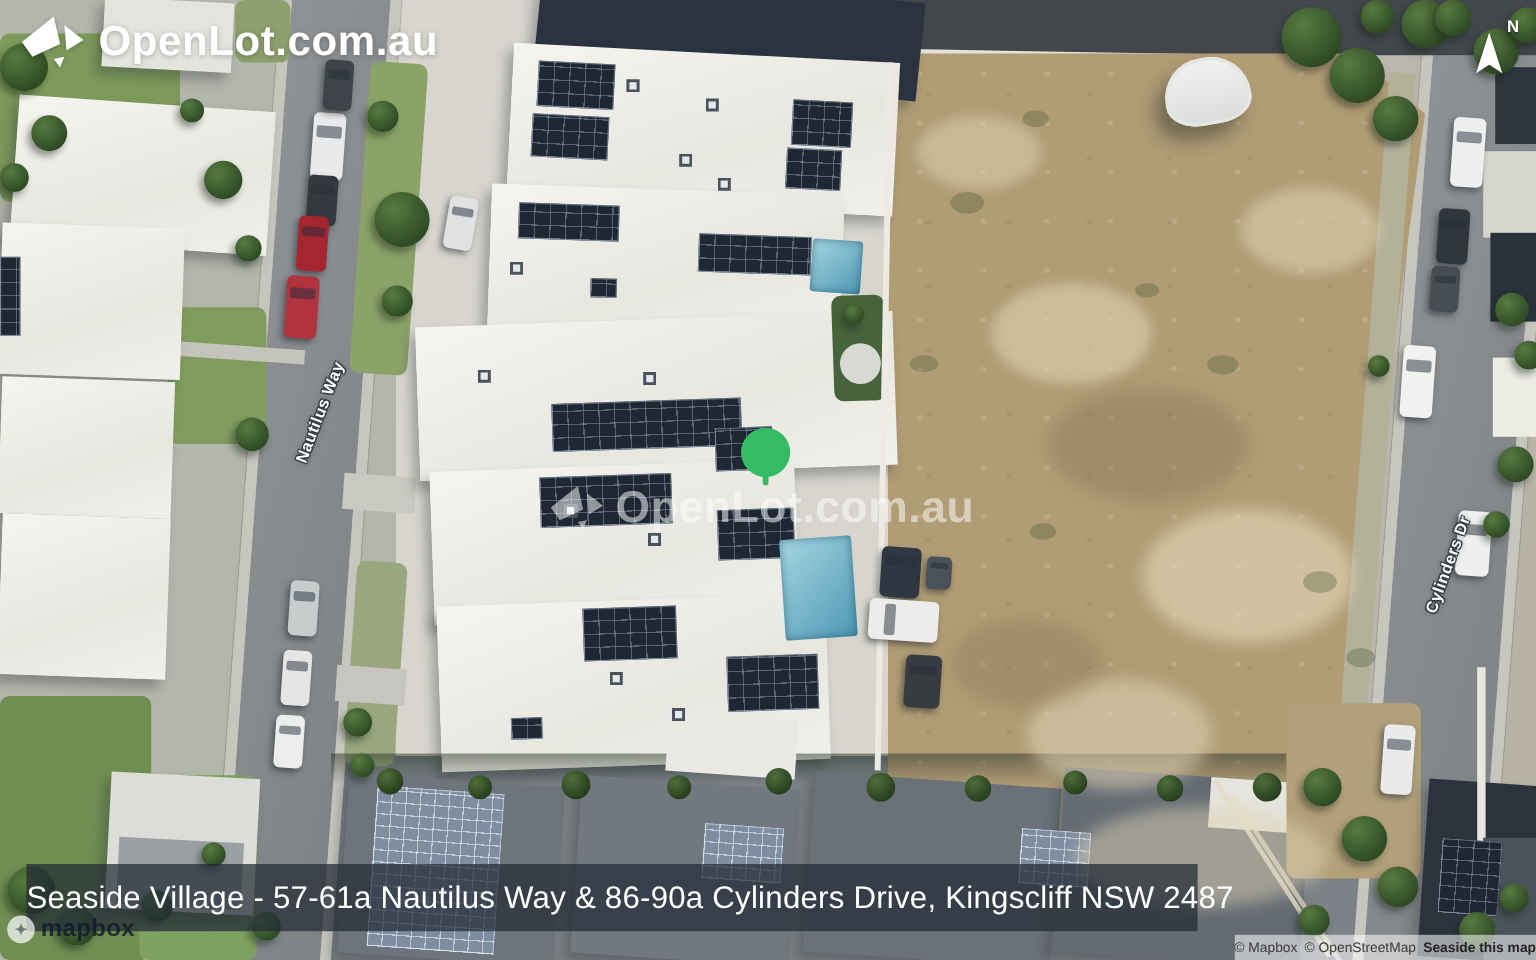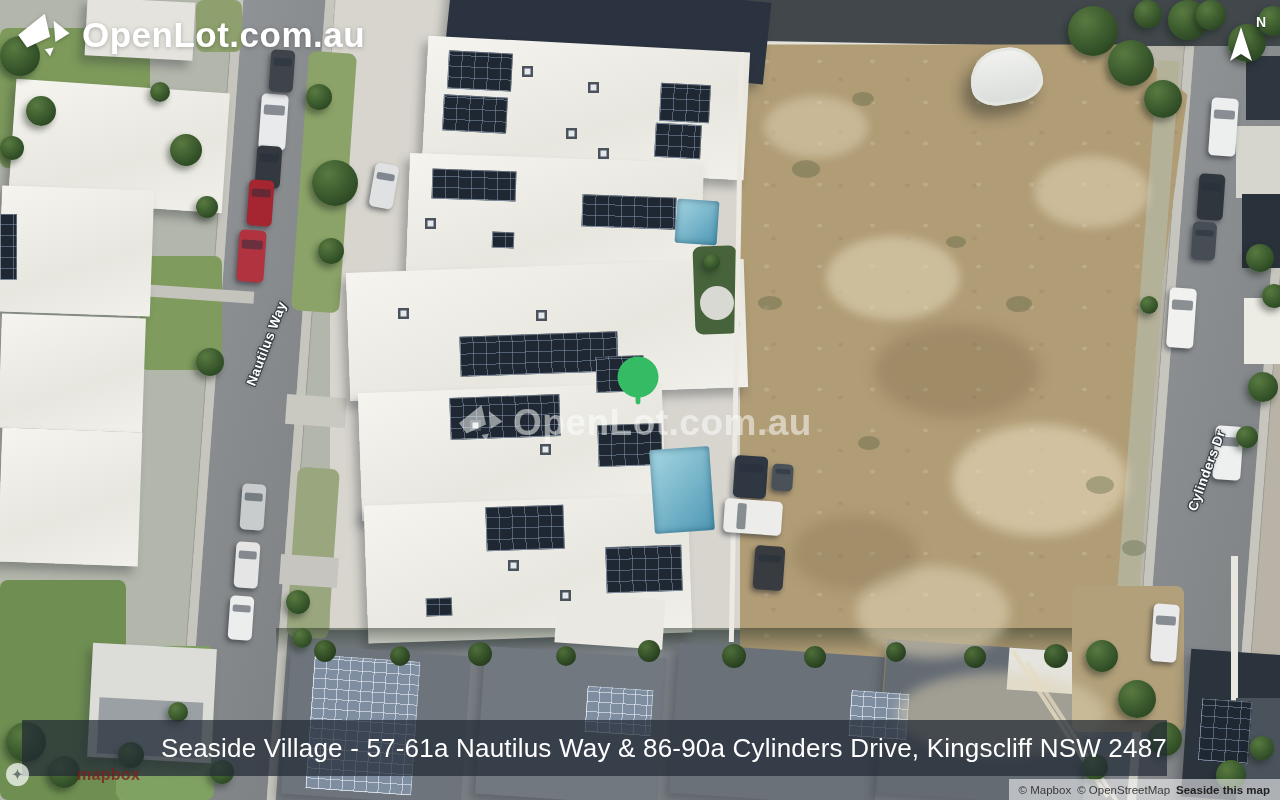--- a/index.html
+++ b/index.html
@@ -56,32 +56,32 @@
   .logo .logo-text{color:#fff;font-size:35px;font-weight:700;letter-spacing:.5px;}
   .watermark{position:absolute;left:456px;top:402px;z-index:30;display:flex;align-items:center;gap:9px;
         opacity:.52;}
   .watermark .logo-text{color:#fff;font-size:37px;font-weight:600;letter-spacing:.5px;}
 
   .compass{position:absolute;left:1226px;top:14px;z-index:40;width:40px;height:52px;}
   .compass .n{position:absolute;right:0;top:0;color:#fff;font-size:14px;font-weight:700;
         text-shadow:0 1px 2px rgba(0,0,0,.4);}
   .compass svg{position:absolute;left:2px;top:12px;filter:drop-shadow(0 1px 2px rgba(0,0,0,.4));}
 
-  .banner{position:absolute;left:22px;top:720px;width:1145px;height:56px;z-index:50;
-        background:rgba(33,41,52,.72);display:flex;align-items:center;justify-content:flex-end;}
+  .banner{position:absolute;left:22px;top:720px;width:976px;height:56px;z-index:50;
+        background:rgba(33,41,52,.72);display:flex;align-items:center;justify-content:flex-start;}
   .banner span{color:#fff;font-size:26px;font-weight:500;letter-spacing:.2px;white-space:nowrap;}
 
   .mapbox-logo{position:absolute;left:6px;top:763px;z-index:60;display:flex;align-items:center;gap:5px;
         opacity:.78;}
   .mb-circle{width:23px;height:23px;border-radius:50%;background:rgba(255,255,255,.9);
         display:flex;align-items:center;justify-content:center;color:#6b7480;font-size:13px;font-weight:700;}
-  .mapbox-logo .mb-text{color:#7f1d1d;font-size:16px;font-weight:700;letter-spacing:.3px;margin-left:43px;}
+  .mapbox-logo .mb-text{color:#0f172a;font-size:20px;font-weight:700;letter-spacing:.3px;}
 
   .attribution{position:absolute;right:0;top:779px;height:21px;z-index:60;
-        background:rgba(255,255,255,.55);display:flex;align-items:center;gap:6px;padding:0 10px;
+        background:rgba(255,255,255,.55);display:flex;align-items:center;gap:6px;padding:0 0;
         font-size:11.5px;color:#3a3a3a;}
   .attr-link{cursor:pointer;}
   .attr-link.bold{font-weight:700;color:#222;}
 </style>
 </head>
 <body>
 
 <div class="map">
   <div id="scene-layer">
       <div class="sc" style="left: 0px; top: 0px; width: 345px; height: 800px; background: rgb(179, 182, 171);"></div>

